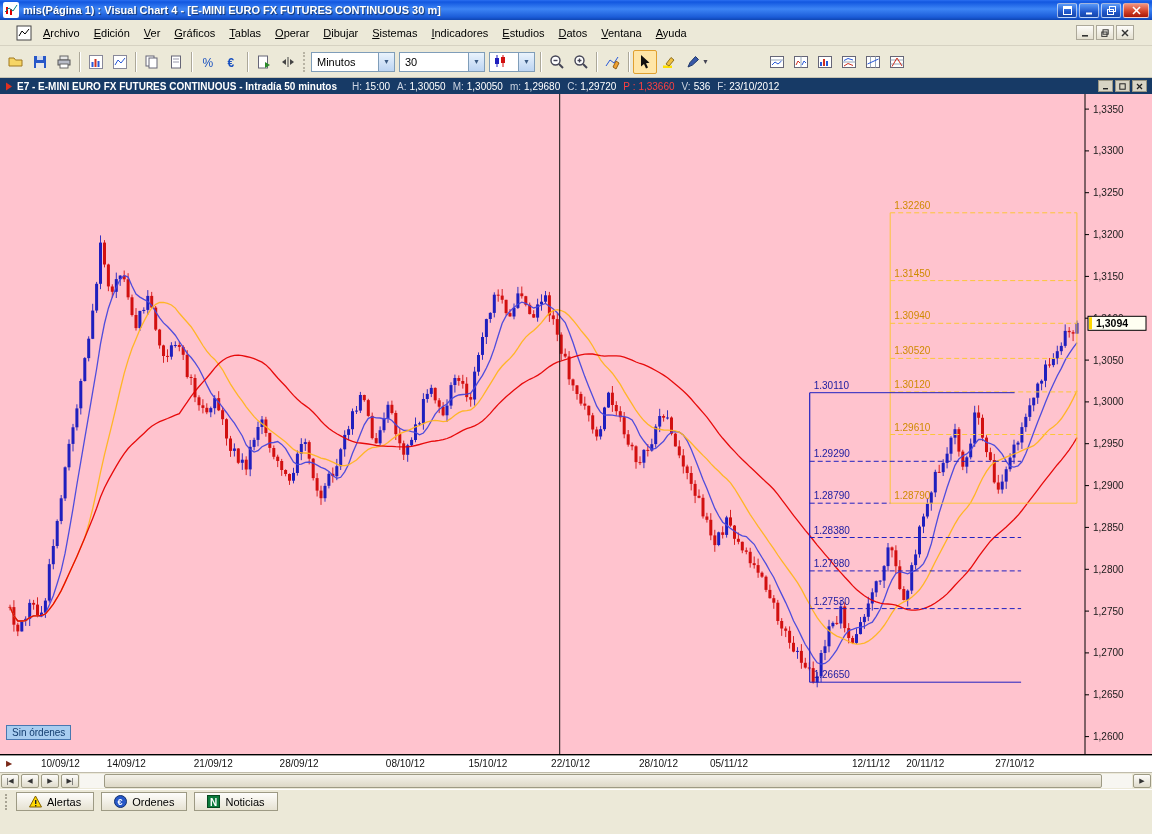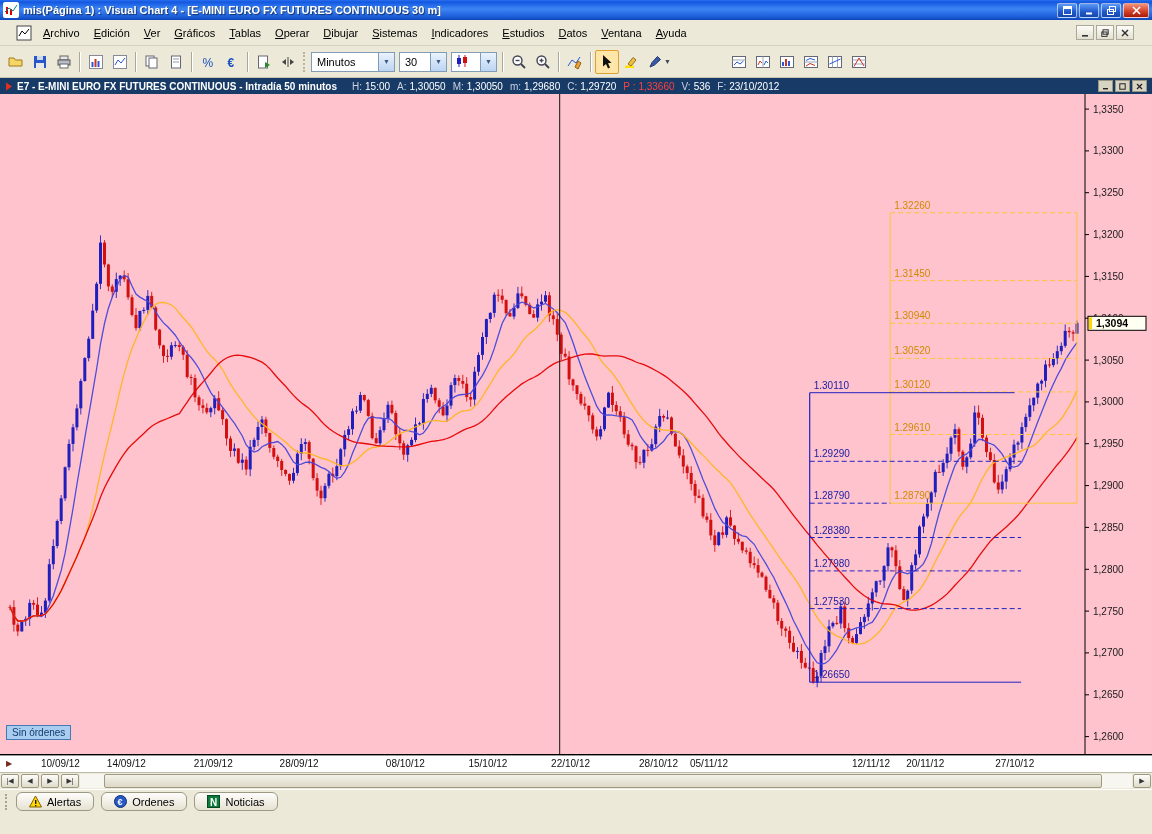--- a/index.html
+++ b/index.html
@@ -47,21 +47,21 @@
 .daxarrow{position:absolute;left:6px;top:3px;font-size:8px;color:#7a2818}
 
 .scrollrow{height:17px;display:flex;align-items:stretch;background:#ece9d8;border-top:1px solid #c0bcac}
 .sbtn{width:18px;display:flex;align-items:center;justify-content:center;font-size:7px;color:#333;
  background:linear-gradient(#fdfcfa,#e0dccc);border:1px solid #9d9a84;border-radius:2px;margin:1px}
 .strack{flex:1;position:relative;background:#f7f6f1;margin:1px 0}
 .sthumb{position:absolute;top:0;bottom:0;left:24px;right:30px;background:linear-gradient(#f4f2ea,#ddd8c6);border:1px solid #9d9a84;border-radius:2px}
 
 .tabsrow{height:24px;display:flex;align-items:center;background:#ece9d8;padding:0 5px;gap:7px;border-top:1px solid #fff}
 .tabgrip{width:4px;height:16px;border-left:2px dotted #a8a494}
-.tab{height:19px;display:flex;align-items:center;gap:5px;padding:0 12px;border:1px solid #9d9a84;border-radius:6px;
+.tab{height:19px;display:flex;align-items:center;gap:5px;padding:0 12px;border:1px solid #9d9a84;border-radius:0;
  background:linear-gradient(#fefdfb,#e6e2d2);font-size:11px}
 
 .statusbar{height:21px;display:flex;align-items:center;background:#ece9d8;border-top:1px solid #fff;padding:0 5px;font-size:11px}
 .skeys{margin-left:auto;display:flex;align-items:center}
 .scell{width:38px;text-align:center;font-size:10px;color:#a0a0a0;border-left:1px solid #d0ccbc}
 .scell.on{color:#222}
 .sgrip{width:14px;height:14px;margin-left:4px}
 </style>
 </head>
 <body>
@@ -202,21 +202,21 @@
           <path d="M2 8 L6 5 L6 11 Z" fill="#444"></path>
           <path d="M14 8 L10 5 L10 11 Z" fill="#444"></path>
           <line x1="8" y1="3" x2="8" y2="13" stroke="#444"></line>
         </svg>
       </span>
     <span class="tgrip"></span>
     <span class="combo" style="width:84px">
       <span class="cval">Minutos</span>
       <span class="carr">▼</span>
     </span>
-    <span class="combo" style="width:48px">
+    <span class="combo" style="width:86px">
       <span class="cval">30</span>
       <span class="carr">▼</span>
     </span>
     <span class="combo" style="width:46px">
       <span class="cval" style="padding:0 2px"><svg width="16" height="14">
             <line x1="5" y1="1" x2="5" y2="13" stroke="#1f1fbe"></line>
             <rect x="3" y="4" width="4" height="6" fill="#1f1fbe"></rect>
             <line x1="11" y1="1" x2="11" y2="13" stroke="#d21010"></line>
             <rect x="9" y="3" width="4" height="6" fill="#d21010"></rect>
           </svg></span>
@@ -983,21 +983,21 @@
     <div id="date-axis">
       <span class="daxarrow">▶</span>
     <span class="dlabel" style="left: 41px;">10/09/12</span>
         <span class="dlabel" style="left: 106.862px;">14/09/12</span>
         <span class="dlabel" style="left: 193.775px;">21/09/12</span>
         <span class="dlabel" style="left: 279.615px;">28/09/12</span>
         <span class="dlabel" style="left: 385.842px;">08/10/12</span>
         <span class="dlabel" style="left: 468.463px;">15/10/12</span>
         <span class="dlabel" style="left: 551.084px;">22/10/12</span>
         <span class="dlabel" style="left: 639.07px;">28/10/12</span>
-        <span class="dlabel" style="left: 690px;">05/11/12</span>
+        <span class="dlabel" style="left: 710px;">05/11/12</span>
         <span class="dlabel" style="left: 852px;">12/11/12</span>
         <span class="dlabel" style="left: 906.247px;">20/11/12</span>
         <span class="dlabel" style="left: 995.306px;">27/10/12</span>
       </div>
   </div>
 
   <div class="scrollrow">
     <span class="sbtn">|◀</span>
     <span class="sbtn">◀</span>
     <span class="sbtn">▶</span>

